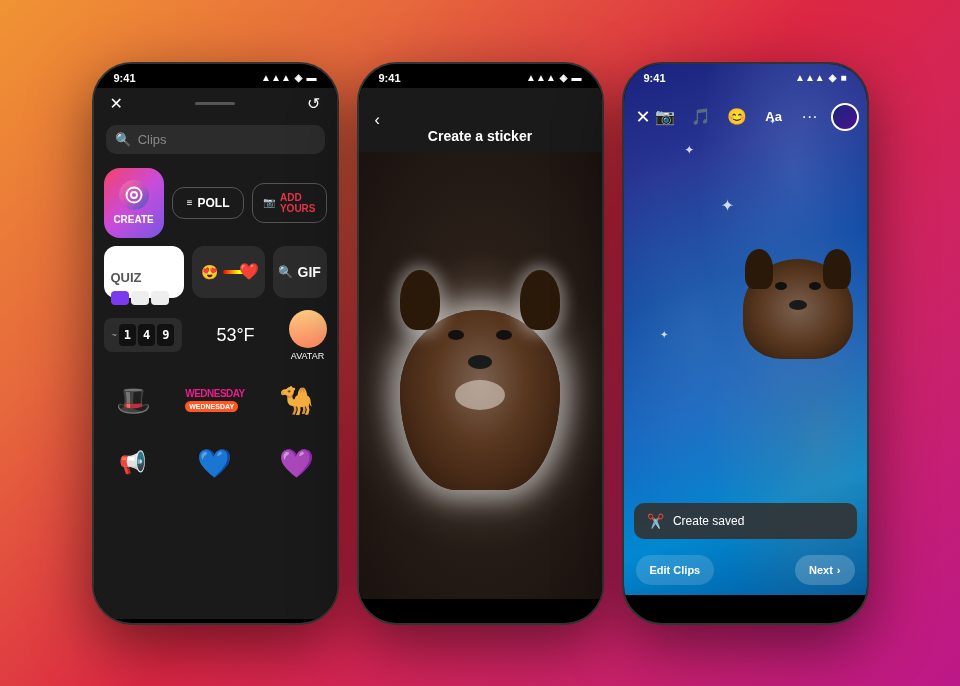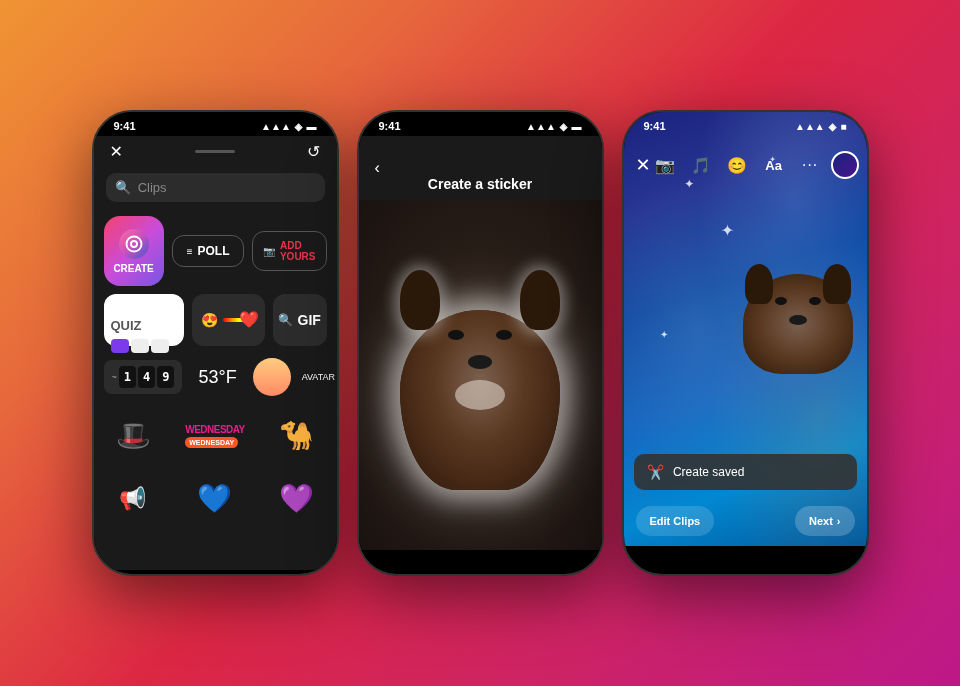--- a/index.html
+++ b/index.html
@@ -11,21 +11,21 @@
       background: linear-gradient(135deg, #f09433 0%, #e6683c 25%, #dc2743 50%, #cc2366 75%, #bc1888 100%);
       display: flex;
       align-items: center;
       justify-content: center;
       gap: 18px;
     }
 
     
     .phone {
       width: 247px;
-      height: 466px;
+      height: 563px;
       background: #000;
       border-radius: 40px;
       border: 2px solid #333;
       overflow: hidden;
       position: relative;
       box-shadow: 0 20px 60px rgba(0,0,0,0.5);
       flex-shrink: 0;
     }
 
     
@@ -176,22 +176,22 @@
       background: #111; color: #fff;
       border-radius: 4px; padding: 4px 5px;
       font-size: 12px; font-weight: 700;
       font-family: monospace;
     }
     .temp-sticker {
       color: #fff; font-size: 18px; font-weight: 300;
       padding: 0 8px;
     }
     .avatar-sticker {
-      display: flex; flex-direction: row;
-      align-items: center; gap: 11px;
+      display: flex; flex-direction: column;
+      align-items: center; gap: 3px;
     }
     .avatar-face {
       width: 38px; height: 38px; border-radius: 50%;
       background: linear-gradient(135deg, #8bc34a, #4caf50);
       overflow: hidden; position: relative;
     }
     .avatar-label { color: #fff; font-size: 9px; }
     .sticker-img {
       width: 60px; height: 55px;
       border-radius: 8px;

